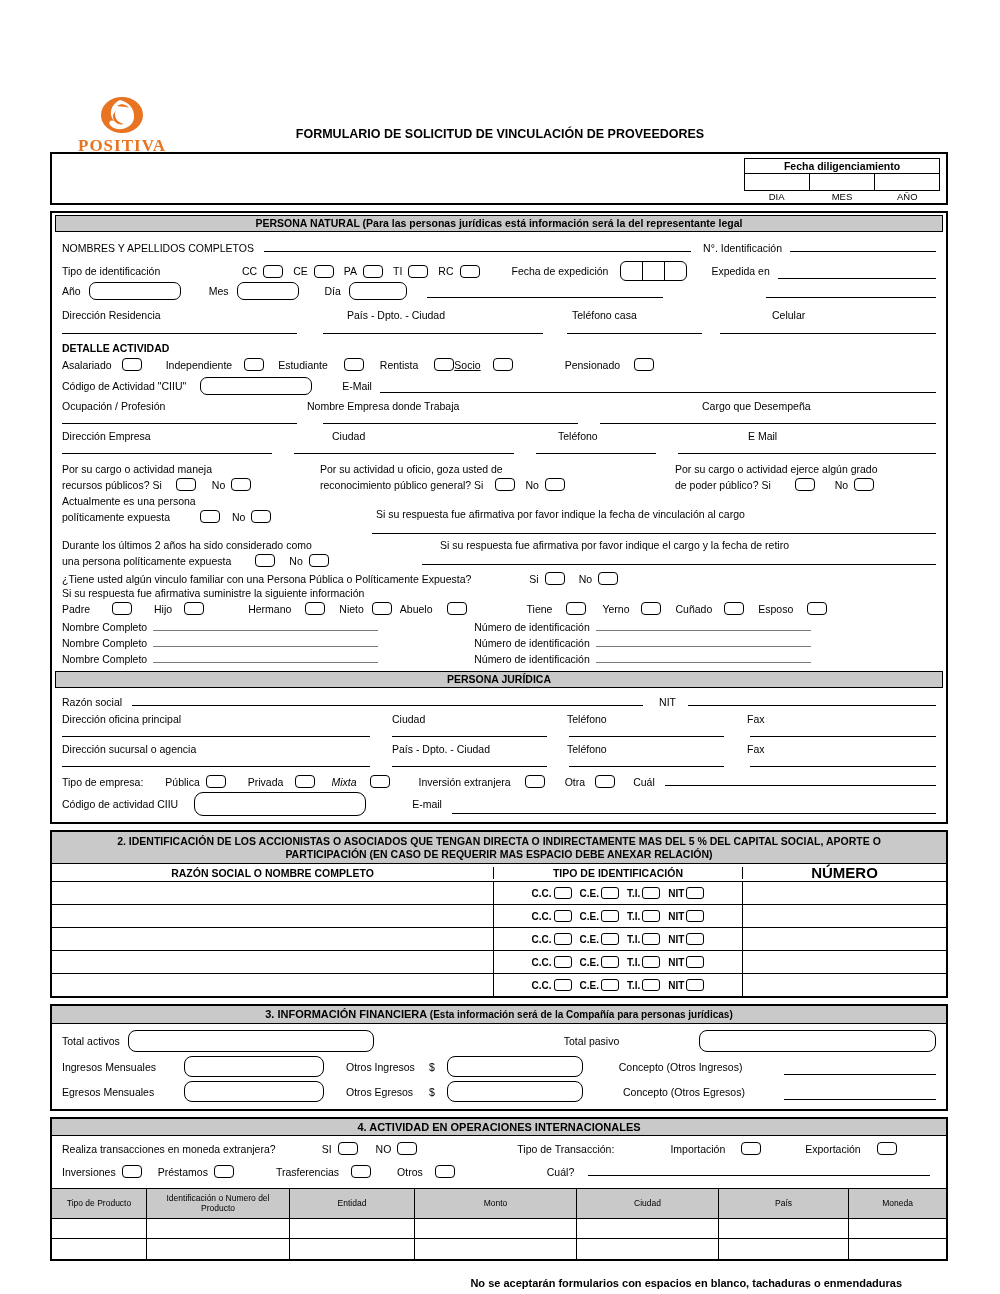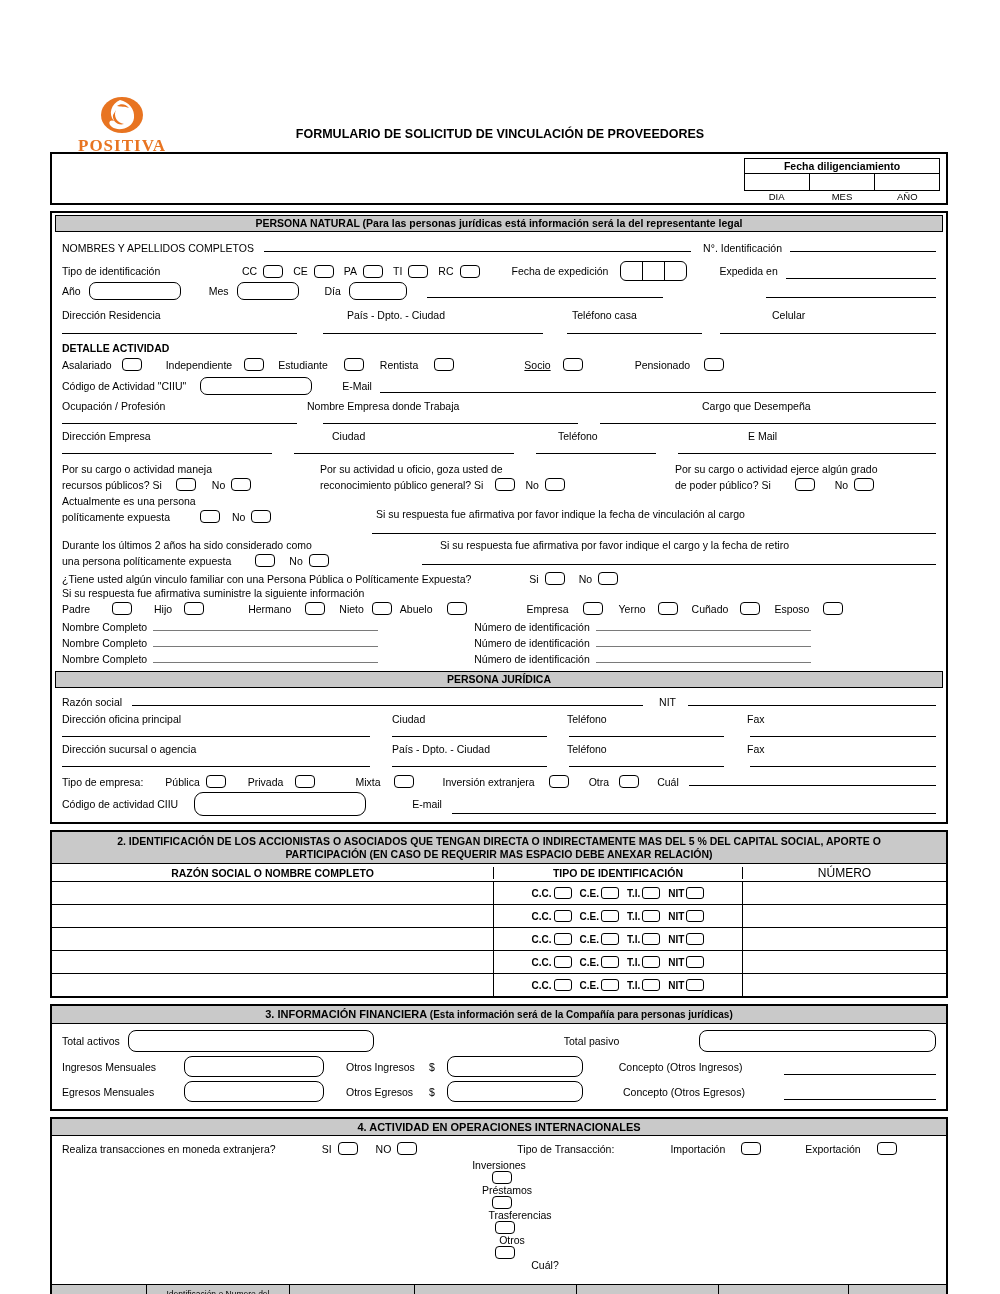--- a/index.html
+++ b/index.html
@@ -113,21 +113,21 @@
         <span class="l" style="margin-left:10px;">TI</span>
           <span class="cb"></span>
         <span class="l" style="margin-left:10px;">RC</span>
           <span class="cb"></span>
         <span class="l" style="margin-left:32px;">Fecha de expedición</span>
         <span class="cells3" style="margin-left:12px;">
             <i></i>
             <i></i>
             <i></i>
           </span>
-        <span class="l" style="margin-left:32px;">Expedida en</span>
+        <span class="l" style="margin-left:24px;">Expedida en</span>
         <span class="wl" style="flex:1;margin-left:8px;"></span>
       </div>
 
 
       <div class="r rc" style="margin-top:1px;">
         <span class="l">Año</span>
         <span class="ibox" style="width:92px;margin-left:8px;"></span>
         <span class="l" style="margin-left:28px;">Mes</span>
         <span class="ibox" style="width:62px;margin-left:8px;"></span>
         <span class="l" style="margin-left:26px;">Día</span>
@@ -156,21 +156,21 @@
 
       <div class="r rc" style="margin-top:4px;">
         <span class="l">Asalariado</span>
           <span class="cb" style="margin-left:10px;"></span>
         <span class="l" style="margin-left:24px;">Independiente</span>
           <span class="cb" style="margin-left:12px;"></span>
         <span class="l" style="margin-left:14px;">Estudiante</span>
           <span class="cb" style="margin-left:16px;"></span>
         <span class="l" style="margin-left:16px;">Rentista</span>
           <span class="cb" style="margin-left:16px;"></span>
-        <span class="l" style="margin-left:70px;text-decoration:underline;">Socio</span>
+        <span class="l" style="text-decoration:underline;">Socio</span>
           <span class="cb" style="margin-left:12px;"></span>
         <span class="l" style="margin-left:52px;">Pensionado</span>
           <span class="cb" style="margin-left:14px;"></span>
       </div>
 
       <div class="r rc" style="margin-top:6px;">
         <span class="l">Código de Actividad "CIIU"</span>
         <span class="ibox" style="width:112px;margin-left:14px;"></span>
         <span class="l" style="margin-left:30px;">E-Mail</span>
         <span class="wl" style="flex:1;margin-left:8px;"></span>
@@ -284,21 +284,21 @@
         <span class="l">Padre</span>
           <span class="cb" style="margin-left:22px;"></span>
         <span class="l" style="margin-left:22px;">Hijo</span>
           <span class="cb" style="margin-left:12px;"></span>
         <span class="l" style="margin-left:44px;">Hermano</span>
           <span class="cb" style="margin-left:14px;"></span>
         <span class="l" style="margin-left:14px;">Nieto</span>
           <span class="cb" style="margin-left:8px;"></span>
         <span class="l" style="margin-left:8px;">Abuelo</span>
           <span class="cb" style="margin-left:14px;"></span>
-        <span class="l" style="margin-left:60px;">Empresa</span>
+        <span class="l" style="margin-left:60px;">Tiene</span>
           <span class="cb" style="margin-left:14px;"></span>
         <span class="l" style="margin-left:16px;">Yerno</span>
           <span class="cb" style="margin-left:12px;"></span>
         <span class="l" style="margin-left:14px;">Cuñado</span>
           <span class="cb" style="margin-left:12px;"></span>
         <span class="l" style="margin-left:14px;">Esposo</span>
           <span class="cb" style="margin-left:14px;"></span>
       </div>
 
       <div class="r" style="margin-top:6px;">
@@ -354,21 +354,21 @@
         <span class="wl" style="width:155px;margin-left:22px;"></span>
         <span class="wl" style="flex:1;margin-left:26px;"></span>
       </div>
 
       <div class="r rc" style="margin-top:6px;">
         <span class="l">Tipo de empresa:</span>
         <span class="l" style="margin-left:22px;">Pública</span>
           <span class="cb"></span>
         <span class="l" style="margin-left:22px;">Privada</span>
           <span class="cb" style="margin-left:12px;"></span>
-        <span class="l" style="margin-left:40px;">Mixta</span>
+        <span class="l" style="margin-left:16px;font-style:italic;">Mixta</span>
           <span class="cb" style="margin-left:14px;"></span>
         <span class="l" style="margin-left:28px;">Inversión extranjera</span>
           <span class="cb" style="margin-left:14px;"></span>
         <span class="l" style="margin-left:20px;">Otra</span>
           <span class="cb" style="margin-left:10px;"></span>
         <span class="l" style="margin-left:18px;">Cuál</span>
         <span class="wl" style="flex:1;margin-left:10px;"></span>
       </div>
 
       <div class="r rc" style="margin-top:4px;">
@@ -382,21 +382,21 @@
     <div class="gap"></div>
 
     <div class="sbox">
       <div style="background:#c9c9c9;text-align:center;font-weight:bold;font-size:10.5px;line-height:12.5px;padding:3px 6px;">
         <div>2. IDENTIFICACIÓN DE LOS ACCIONISTAS O ASOCIADOS QUE TENGAN DIRECTA O INDIRECTAMENTE MAS DEL 5 % DEL CAPITAL SOCIAL, APORTE O</div>
         <div>PARTICIPACIÓN (EN CASO DE REQUERIR MAS ESPACIO DEBE ANEXAR RELACIÓN)</div>
       </div>
       <div class="t2row t2h">
         <div class="c1">RAZÓN SOCIAL O NOMBRE COMPLETO</div>
         <div class="c2">TIPO DE IDENTIFICACIÓN</div>
-        <div class="c3" style="text-align:center;font-weight:normal;font-size:12px;">NÚMERO</div>
+        <div class="c3" style="text-align:center;font-weight:bold;font-size:15px;">NÚMERO</div>
       </div>
 
       <div class="t2row t2d">
         <div class="c1"></div>
         <div class="c2">
           <span class="idl">C.C.</span>
             <span class="cb2"></span>
           <span class="idl">C.E.</span>
             <span class="cb2"></span>
           <span class="idl">T.I.</span>
@@ -506,21 +506,21 @@
         <span class="l" style="margin-left:46px;">SI</span>
           <span class="cb"></span>
         <span class="l" style="margin-left:18px;">NO</span>
           <span class="cb"></span>
         <span class="l" style="margin-left:100px;">Tipo de Transacción:</span>
         <span class="l" style="margin-left:56px;">Importación</span>
           <span class="cb" style="margin-left:16px;"></span>
         <span class="l" style="margin-left:44px;">Exportación</span>
           <span class="cb" style="margin-left:16px;"></span>
       </div>
-      <div class="r rc" style="margin-top:4px;flex-direction:column;">
+      <div class="r rc" style="margin-top:10px;">
         <span class="l">Inversiones</span>
           <span class="cb"></span>
         <span class="l" style="margin-left:16px;">Préstamos</span>
           <span class="cb"></span>
         <span class="l" style="margin-left:42px;">Trasferencias</span>
           <span class="cb" style="margin-left:12px;"></span>
         <span class="l" style="margin-left:26px;">Otros</span>
           <span class="cb" style="margin-left:12px;"></span>
         <span class="l" style="margin-left:92px;">Cuál?</span>
         <span class="wl" style="flex:1;margin-left:14px;margin-right:6px;"></span>

